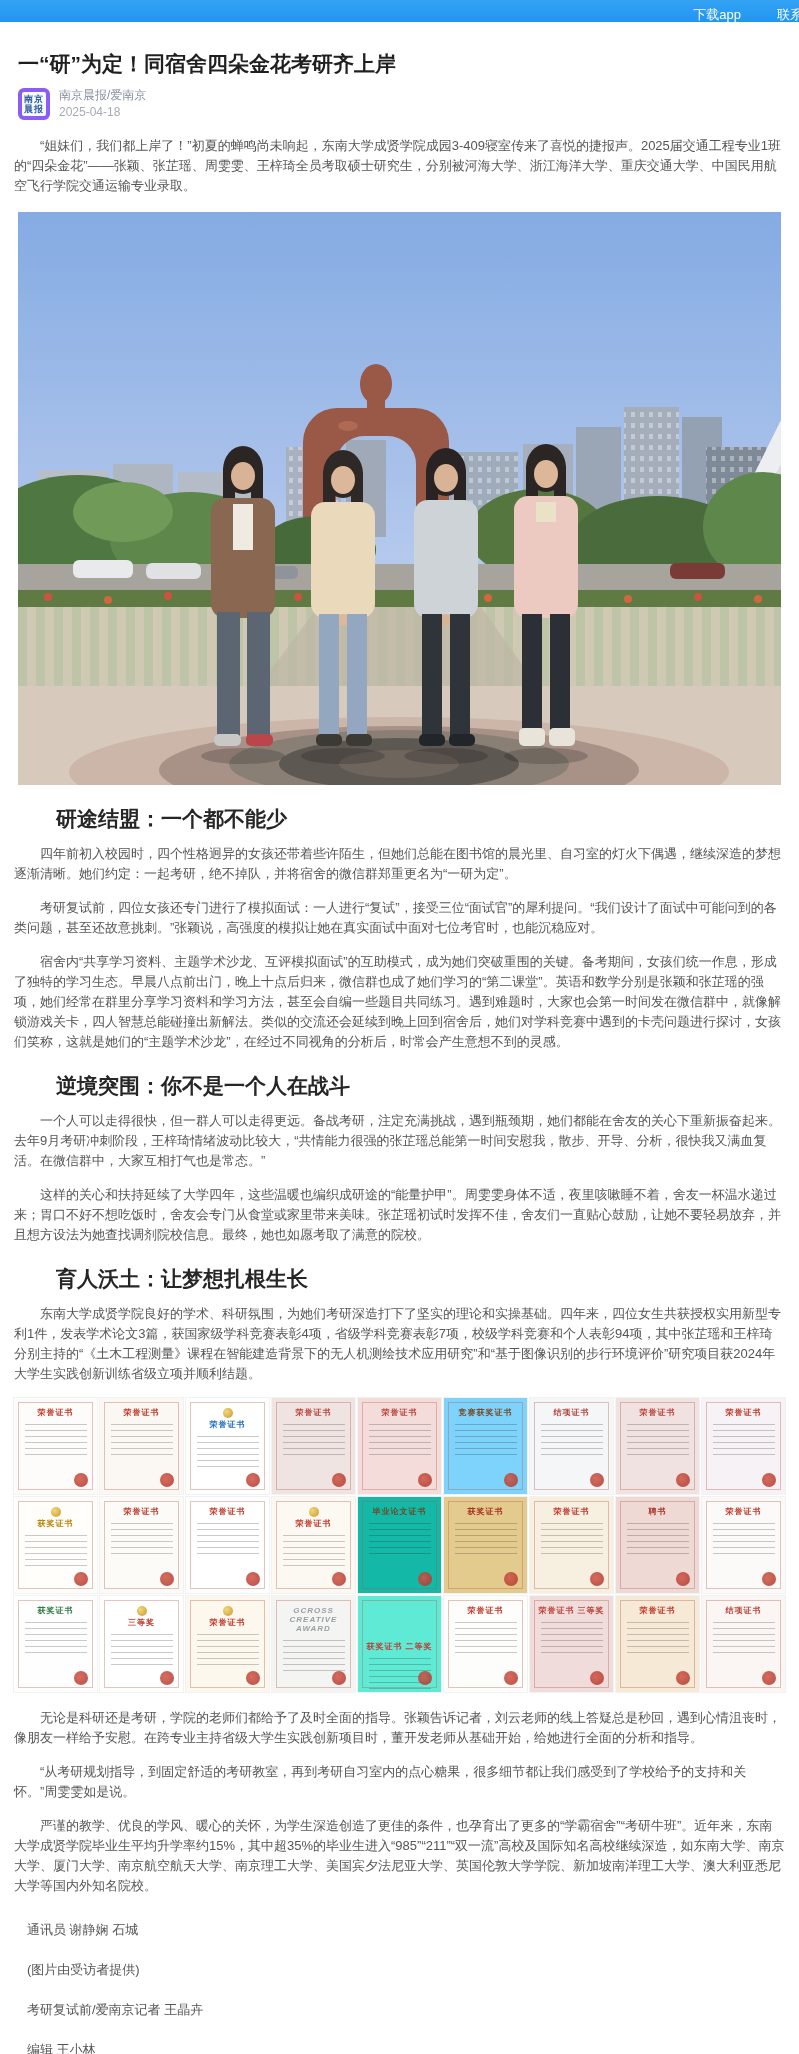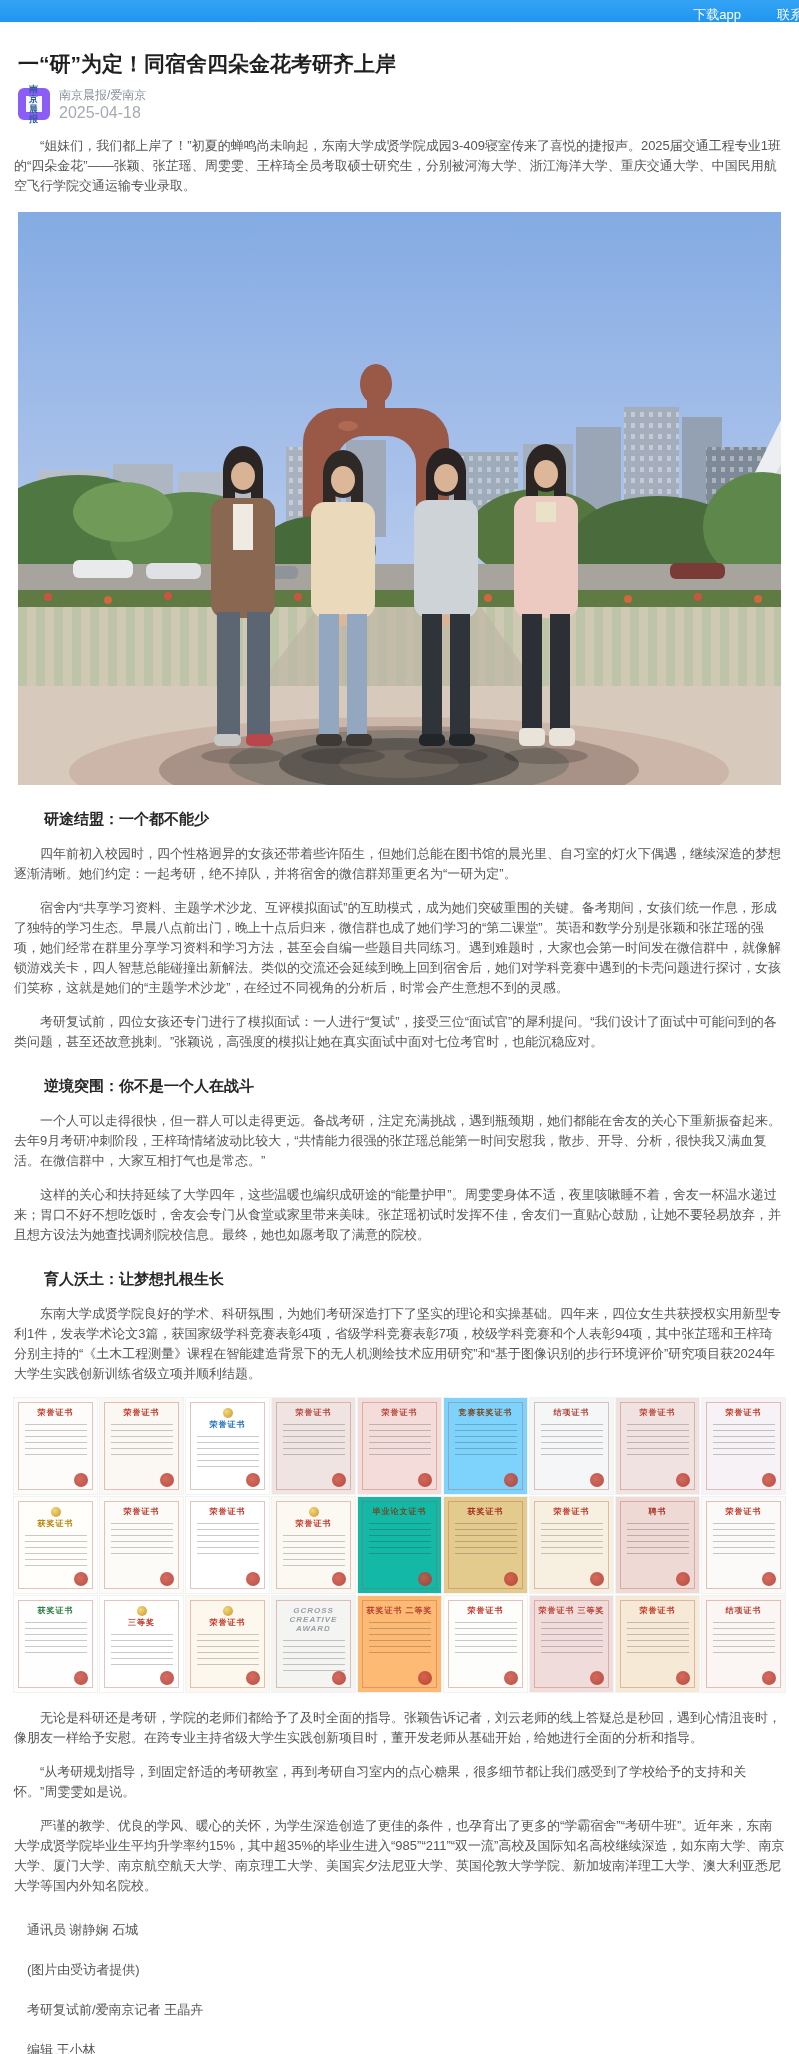--- a/index.html
+++ b/index.html
@@ -19,32 +19,32 @@
     display: flex; align-items: center; gap: 36px;
   }
   .topbar-link { color: #ffffff; font-size: 13px; white-space: nowrap; cursor: pointer; }
   
   .article { padding: 0 14px; color: #555555; font-size: 13px; line-height: 20px; }
   .article-title {
     margin: 28px 4px 0; color: #1f1f1f; font-size: 21px; line-height: 28px; font-weight: bold;
   }
   .byline { display: flex; align-items: center; gap: 9px; margin: 10px 4px 0; height: 32px; }
   .avatar {
-    width: 32px; height: 32px; border: 8px solid #8b5cf6; border-radius: 6px;
+    width: 32px; height: 32px; border: 4px solid #8b5cf6; border-radius: 6px;
     color: #2f5e9e; font-size: 9px; line-height: 10px; font-weight: bold;
     display: flex; align-items: center; justify-content: center; text-align: center;
     letter-spacing: 1px; padding: 2px; background: #f6f9fd;
   }
   .byline-meta { display: flex; flex-direction: column; justify-content: center; }
   .byline-source { color: #87909e; font-size: 12px; line-height: 15px; }
-  .byline-date { color: #a6abb2; font-size: 16px; line-height: 15px; margin-top: 2px; }
+  .byline-date { color: #a6abb2; font-size: 12px; line-height: 15px; margin-top: 2px; }
   .article p.body-p { margin: 14px 0 0; text-indent: 2em; }
   .article p.first-p { margin-top: 16px; }
   h2.section-heading {
-    margin: 24px 0 0; color: #262626; font-size: 15px; line-height: 19px;
+    margin: 24px 0 0; color: #262626; font-size: 21px; line-height: 19px;
     font-weight: bold; text-indent: 2em;
   }
   
   .photo-figure { margin: 16px 4px 0; height: 573px; overflow: hidden; background: #8fb4e8; }
   .photo-figure svg { display: block; width: 100%; height: 100%; }
   
   .collage {
     margin: 14px 0 0; display: grid; grid-template-columns: repeat(9, 1fr);
     grid-auto-rows: 96px; gap: 3px;
   }
@@ -240,22 +240,22 @@
         <rect x="504" y="402" width="20" height="118" fill="#2c2f35"></rect>
         <rect x="532" y="402" width="20" height="118" fill="#2c2f35"></rect>
         <rect x="501" y="516" width="26" height="18" rx="5" fill="#e8e4da"></rect>
         <rect x="531" y="516" width="26" height="18" rx="5" fill="#e8e4da"></rect>
       </g>
     </svg>
   </figure>
 
   <h2 class="section-heading">研途结盟：一个都不能少</h2>
   <p class="body-p first-p">四年前初入校园时，四个性格迥异的女孩还带着些许陌生，但她们总能在图书馆的晨光里、自习室的灯火下偶遇，继续深造的梦想逐渐清晰。她们约定：一起考研，绝不掉队，并将宿舍的微信群郑重更名为“一研为定”。</p>
+  <p class="body-p">考研复试前，四位女孩还专门进行了模拟面试：一人进行“复试”，接受三位“面试官”的犀利提问。“我们设计了面试中可能问到的各类问题，甚至还故意挑刺。”张颖说，高强度的模拟让她在真实面试中面对七位考官时，也能沉稳应对。</p>
   <p class="body-p">宿舍内“共享学习资料、主题学术沙龙、互评模拟面试”的互助模式，成为她们突破重围的关键。备考期间，女孩们统一作息，形成了独特的学习生态。早晨八点前出门，晚上十点后归来，微信群也成了她们学习的“第二课堂”。英语和数学分别是张颖和张芷瑶的强项，她们经常在群里分享学习资料和学习方法，甚至会自编一些题目共同练习。遇到难题时，大家也会第一时间发在微信群中，就像解锁游戏关卡，四人智慧总能碰撞出新解法。类似的交流还会延续到晚上回到宿舍后，她们对学科竞赛中遇到的卡壳问题进行探讨，女孩们笑称，这就是她们的“主题学术沙龙”，在经过不同视角的分析后，时常会产生意想不到的灵感。</p>
-  <p class="body-p">考研复试前，四位女孩还专门进行了模拟面试：一人进行“复试”，接受三位“面试官”的犀利提问。“我们设计了面试中可能问到的各类问题，甚至还故意挑刺。”张颖说，高强度的模拟让她在真实面试中面对七位考官时，也能沉稳应对。</p>
 
   <h2 class="section-heading">逆境突围：你不是一个人在战斗</h2>
   <p class="body-p first-p">一个人可以走得很快，但一群人可以走得更远。备战考研，注定充满挑战，遇到瓶颈期，她们都能在舍友的关心下重新振奋起来。去年9月考研冲刺阶段，王梓琦情绪波动比较大，“共情能力很强的张芷瑶总能第一时间安慰我，散步、开导、分析，很快我又满血复活。在微信群中，大家互相打气也是常态。”</p>
   <p class="body-p">这样的关心和扶持延续了大学四年，这些温暖也编织成研途的“能量护甲”。周雯雯身体不适，夜里咳嗽睡不着，舍友一杯温水递过来；胃口不好不想吃饭时，舍友会专门从食堂或家里带来美味。张芷瑶初试时发挥不佳，舍友们一直贴心鼓励，让她不要轻易放弃，并且想方设法为她查找调剂院校信息。最终，她也如愿考取了满意的院校。</p>
 
   <h2 class="section-heading">育人沃土：让梦想扎根生长</h2>
   <p class="body-p first-p">东南大学成贤学院良好的学术、科研氛围，为她们考研深造打下了坚实的理论和实操基础。四年来，四位女生共获授权实用新型专利1件，发表学术论文3篇，获国家级学科竞赛表彰4项，省级学科竞赛表彰7项，校级学科竞赛和个人表彰94项，其中张芷瑶和王梓琦分别主持的“《土木工程测量》课程在智能建造背景下的无人机测绘技术应用研究”和“基于图像识别的步行环境评价”研究项目获2024年大学生实践创新训练省级立项并顺利结题。</p>
 
   <figure class="collage">
       <div class="cert" style="background: rgb(253, 252, 250);">
@@ -388,21 +388,21 @@
         <div class="cert-title" style="color: rgb(192, 57, 43);">荣誉证书</div>
         <div class="cert-lines"></div>
         <span class="cert-seal"></span>
       </div>
       <div class="cert" style="background: rgb(244, 244, 242);">
         <i class="frame"></i>
         <div class="cert-title" style="color: rgb(154, 160, 166); font-style: italic;">GCROSS CREATIVE AWARD</div>
         <div class="cert-lines"></div>
         <span class="cert-seal"></span>
       </div>
-      <div class="cert" style="background: #fdba74;">
+      <div class="cert" style="background: #5eead4; justify-content: flex-end;">
         <i class="frame"></i>
         <div class="cert-title" style="color: rgb(184, 69, 58);">获奖证书 二等奖</div>
         <div class="cert-lines"></div>
         <span class="cert-seal"></span>
       </div>
       <div class="cert" style="background: rgb(253, 253, 252);">
         <i class="frame"></i>
         <div class="cert-title" style="color: rgb(192, 57, 43);">荣誉证书</div>
         <div class="cert-lines"></div>
         <span class="cert-seal"></span>

